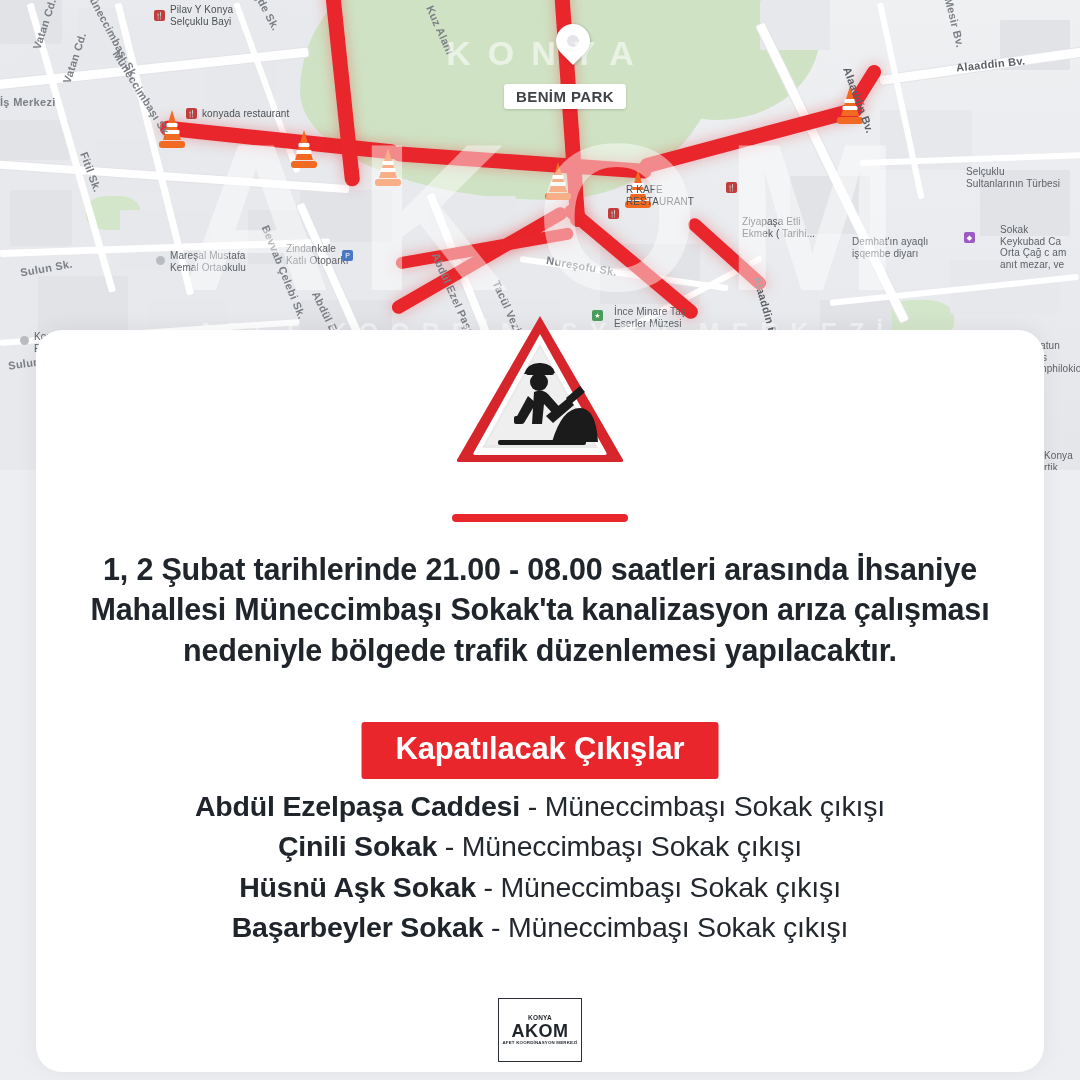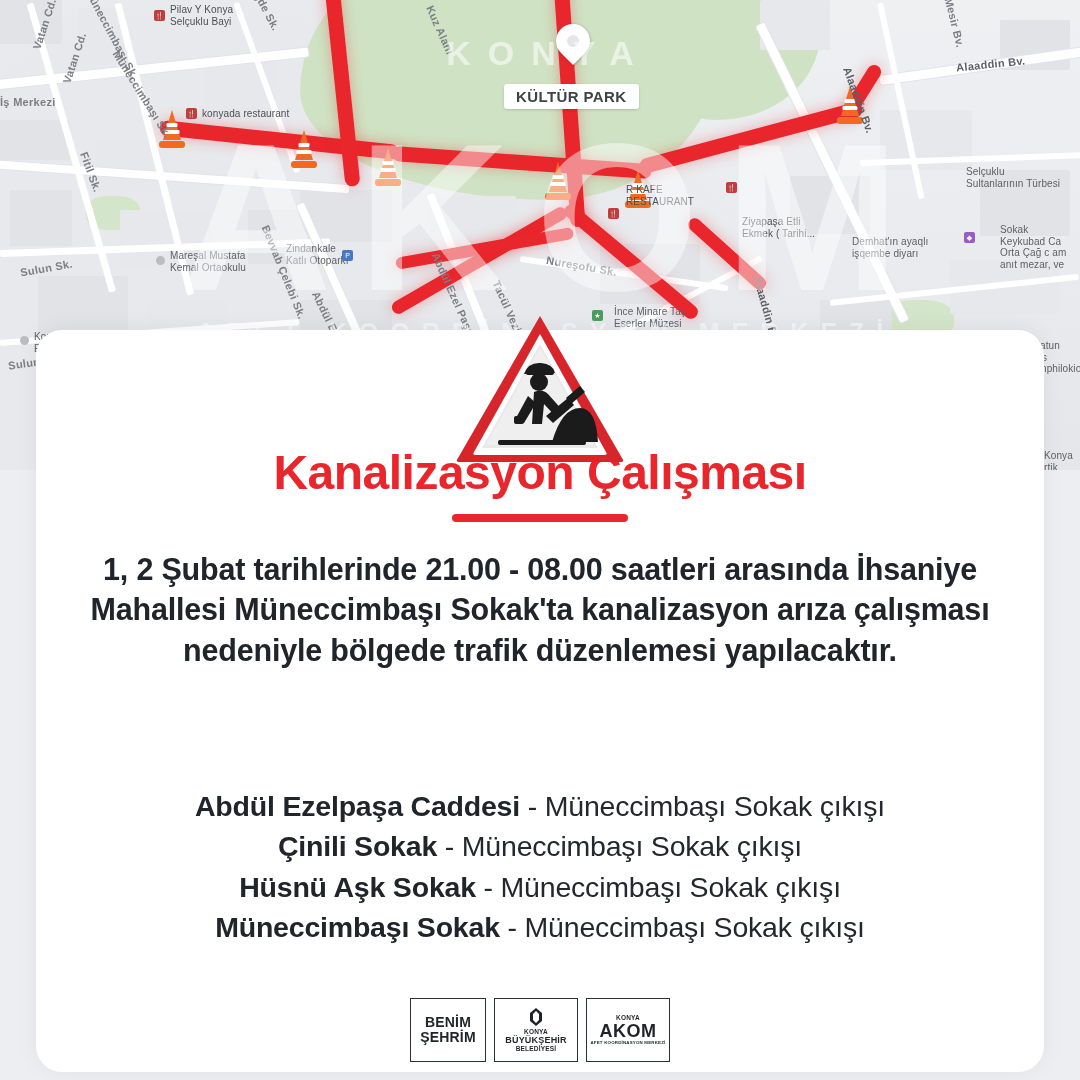--- a/index.html
+++ b/index.html
@@ -354,21 +354,21 @@
       <div class="c-body"></div>
         <div class="c-str s1"></div>
         <div class="c-str s2"></div>
         <div class="c-base"></div>
     </div>
 
     <div class="pin">
       <div class="p-head"></div>
         <div class="p-hole"></div>
     </div>
-    <div class="park-name">KÜLTÜR PARK</div>
+    <div class="park-name">BENİM PARK</div>
 
     <div class="poi-sq" style="left:154px;top:10px;">🍴</div>
     <div class="poi strong" style="left:170px;top:4px;">Pilav Y Konya
 Selçuklu Bayi</div>
 
     <div class="poi-sq" style="left:186px;top:108px;">🍴</div>
     <div class="poi strong" style="left:202px;top:108px;">konyada restaurant</div>
 
     <div class="poi-dot" style="left:156px;top:256px;"></div>
     <div class="poi" style="left:170px;top:250px;">Mareşal Mustafa
@@ -455,59 +455,46 @@
       <path d="M74 84 l-12 22 l8 5 l12 -20 z"></path>
       <rect x="60" y="104" width="10" height="8" rx="2"></rect>
       <path d="M92 104 l22 -18 l6 7 l-21 18 z"></path>
     </g>
 
     <path d="M112 86 l14 -12 l5 6 l-14 12 z" fill="#1b1b1b"></path>
     <path d="M98 130 q10 -34 28 -34 q16 0 18 34 z" fill="#1b1b1b"></path>
     <rect x="44" y="128" width="88" height="5" rx="2" fill="#1b1b1b"></rect>
   </svg>
 
-  <h1 class="title">Kanalizasyon Çalışması</h1>
   <div class="title-rule"></div>
 
   <p class="body-text">1, 2 Şubat tarihlerinde 21.00 - 08.00 saatleri arasında İhsaniye Mahallesi Müneccimbaşı Sokak'ta kanalizasyon arıza çalışması nedeniyle bölgede trafik düzenlemesi yapılacaktır.</p>
 
+  <div class="sub-banner">Kapatılacak Çıkışlar</div>
 
   <div class="exit-list">
     <div class="exit-row">
       <span class="st">Abdül Ezelpaşa Caddesi</span>
       <span class="rest">- Müneccimbaşı Sokak çıkışı</span>
     </div>
     <div class="exit-row">
       <span class="st">Çinili Sokak</span>
       <span class="rest">- Müneccimbaşı Sokak çıkışı</span>
     </div>
     <div class="exit-row">
       <span class="st">Hüsnü Aşk Sokak</span>
       <span class="rest">- Müneccimbaşı Sokak çıkışı</span>
     </div>
     <div class="exit-row">
-      <span class="st">Müneccimbaşı  Sokak</span>
+      <span class="st">Başarbeyler  Sokak</span>
       <span class="rest">- Müneccimbaşı Sokak çıkışı</span>
     </div>
   </div>
 
   <div class="logos">
-    <div class="logo-box">
-      <div class="lg-l1">BENİM</div>
-      <div class="lg-l2">ŞEHRİM</div>
-    </div>
-    <div class="logo-box wide">
-      <svg class="lg-crest" viewBox="0 0 26 20">
-        <path d="M13 1 L19 6 L19 14 L13 19 L7 14 L7 6 Z" fill="#1f242a"></path>
-        <path d="M13 4 L16 7 L16 13 L13 16 L10 13 L10 7 Z" fill="#ffffff"></path>
-      </svg>
-      <div class="lg-tiny">KONYA</div>
-      <div class="lg-l2" style="font-size:9px">BÜYÜKŞEHİR</div>
-      <div class="lg-tiny">BELEDİYESİ</div>
-    </div>
     <div class="logo-box wide">
       <div class="lg-tiny">KONYA</div>
       <div class="lg-akom">AKOM</div>
       <div class="lg-tiny" style="font-size:4.4px">AFET KOORDİNASYON MERKEZİ</div>
     </div>
   </div>
 
 </div>
 
 </body></html>

